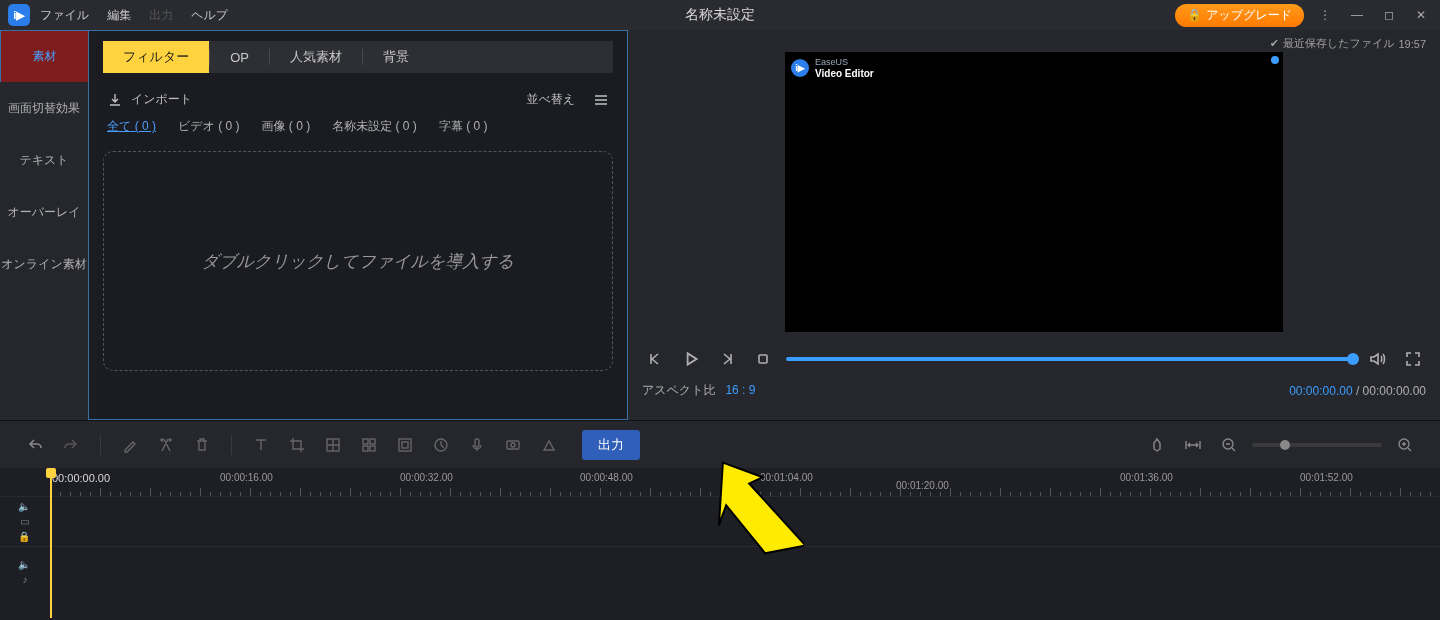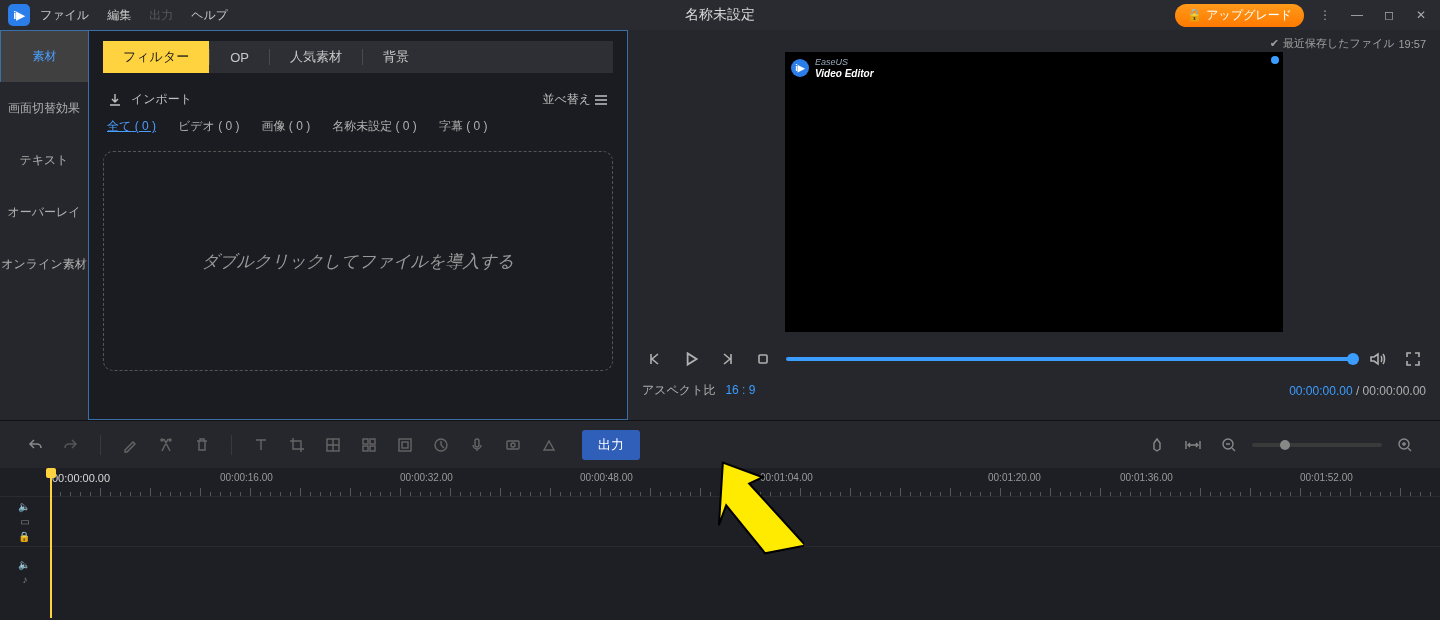--- a/index.html
+++ b/index.html
@@ -12,41 +12,41 @@
 .titlebar .menu-item.disabled { color: #5a5a5a; }
 .titlebar .title { position: absolute; left: 50%; transform: translateX(-50%); color: #d8d8d8; font-size: 14px; }
 .titlebar .right { margin-left: auto; display: flex; align-items: center; gap: 10px; }
 .upgrade-btn { background: linear-gradient(#ff9a1a,#ff7a00); color: #fff; border-radius: 12px; padding: 3px 12px; font-size: 12px; display: flex; align-items: center; gap: 4px; cursor: pointer; }
 .win-btn { width: 22px; height: 22px; display: flex; align-items: center; justify-content: center; color: #aaa; cursor: pointer; }
 
 
 .main { display: flex; height: 390px; background: #26272c; }
 .sidebar { width: 88px; background: #26272c; display: flex; flex-direction: column; }
 .sidebar .tab { height: 52px; display: flex; align-items: center; justify-content: center; font-size: 12px; color: #b0b0b0; cursor: pointer; }
-.sidebar .tab.active { background: #404040; color: #4a9eff; border: 1px solid #3a6fa8; border-right: none; border-bottom: none; }
+.sidebar .tab.active { background: #7f1d1d; color: #4a9eff; border: 1px solid #3a6fa8; border-right: none; border-bottom: none; }
 
 .media-panel { flex: 0 0 540px; background: #1b1c21; padding: 10px 14px; border: 1px solid #3a6fa8; }
 .media-tabs { display: flex; align-items: center; background: #2e2f34; }
 .media-tabs .mtab { padding: 7px 20px; font-size: 13px; color: #c8c8c8; cursor: pointer; position: relative; }
 .media-tabs .mtab.active { background: #ffd23f; color: #1a1a1a; font-weight: 500; }
 .media-tabs .sep { width: 1px; height: 16px; background: #4a4a4a; }
 .import-row { display: flex; align-items: center; justify-content: space-between; margin: 18px 4px 10px; font-size: 12px; color: #c0c0c0; }
 .import-row .left { display: flex; align-items: center; gap: 8px; cursor: pointer; }
-.import-row .right { display: flex; align-items: center; gap: 2px; cursor: pointer; }
+.import-row .right { display: flex; align-items: center; gap: 18px; cursor: pointer; }
 .filter-row { display: flex; gap: 22px; font-size: 12px; color: #b0b0b0; margin: 4px 4px 16px; }
 .filter-row .fitem { cursor: pointer; }
 .filter-row .fitem.active { color: #4a9eff; text-decoration: underline; }
 .dropzone { border: 1px dashed #555; border-radius: 10px; height: 220px; display: flex; align-items: center; justify-content: center; font-size: 17px; font-style: italic; color: #9a9a9a; cursor: pointer; }
 
 .preview-panel { flex: 1; background: #26272c; padding: 8px 14px 10px; position: relative; }
 .recent-save { position: absolute; right: 14px; top: 6px; font-size: 11px; color: #a0a0a0; display: flex; align-items: center; gap: 4px; }
 .preview-video { width: 498px; height: 280px; background: #000; margin: 14px auto 0; position: relative; }
 .preview-video .logo-badge { position: absolute; left: 6px; top: 6px; display: flex; align-items: center; gap: 6px; font-size: 10px; color: #fff; }
 .preview-video .logo-badge .ic { width: 18px; height: 18px; background: #2b7de9; border-radius: 50%; display: flex; align-items: center; justify-content: center; font-size: 9px; font-weight: bold; }
-.preview-video .logo-badge .txt { line-height: 1.1; font-style: italic; }
+.preview-video .logo-badge .txt { line-height: 1.1; }
 .preview-video .dot { position: absolute; right: 4px; top: 4px; width: 8px; height: 8px; background: #3b9dff; border-radius: 50%; }
 .preview-controls { display: flex; align-items: center; margin-top: 14px; gap: 10px; }
 .preview-controls .pc-btn { width: 26px; height: 26px; display: flex; align-items: center; justify-content: center; color: #b0b0b0; cursor: pointer; }
 .progress-bar { flex: 1; height: 4px; background: #3b9dff; border-radius: 2px; position: relative; }
 .progress-bar .handle { position: absolute; right: -5px; top: -4px; width: 12px; height: 12px; background: #3b9dff; border-radius: 50%; }
 .aspect-row { display: flex; align-items: center; justify-content: space-between; margin-top: 10px; font-size: 12px; color: #b0b0b0; }
 .aspect-row .ratio { color: #3b9dff; cursor: pointer; }
 .aspect-row .time .current { color: #3b9dff; }
 
 
@@ -326,21 +326,21 @@
 </div>
 
 <div class="timeline-area">
   <div class="time-ruler">
     <div class="playhead-time">00:00:00.00</div>
     <div id="ruler-marks">
         <span class="tick" style="left: 220px;">00:00:16.00</span>
         <span class="tick" style="left: 400px;">00:00:32.00</span>
         <span class="tick" style="left: 580px;">00:00:48.00</span>
         <span class="tick" style="left: 760px;">00:01:04.00</span>
-        <span class="tick" style="left: 988px;">00:01:20.00</span>
+        <span class="tick" style="left: 896px; margin-top: 8px;">00:01:20.00</span>
         <span class="tick" style="left: 1120px;">00:01:36.00</span>
         <span class="tick" style="left: 1300px;">00:01:52.00</span>
       </div>
     <div class="ticks-line" id="ticks-line">
         <div class="minor major" style="left: 0px;"></div>
         <div class="minor" style="left: 10px;"></div>
         <div class="minor" style="left: 20px;"></div>
         <div class="minor" style="left: 30px;"></div>
         <div class="minor" style="left: 40px;"></div>
         <div class="minor major" style="left: 50px;"></div>

